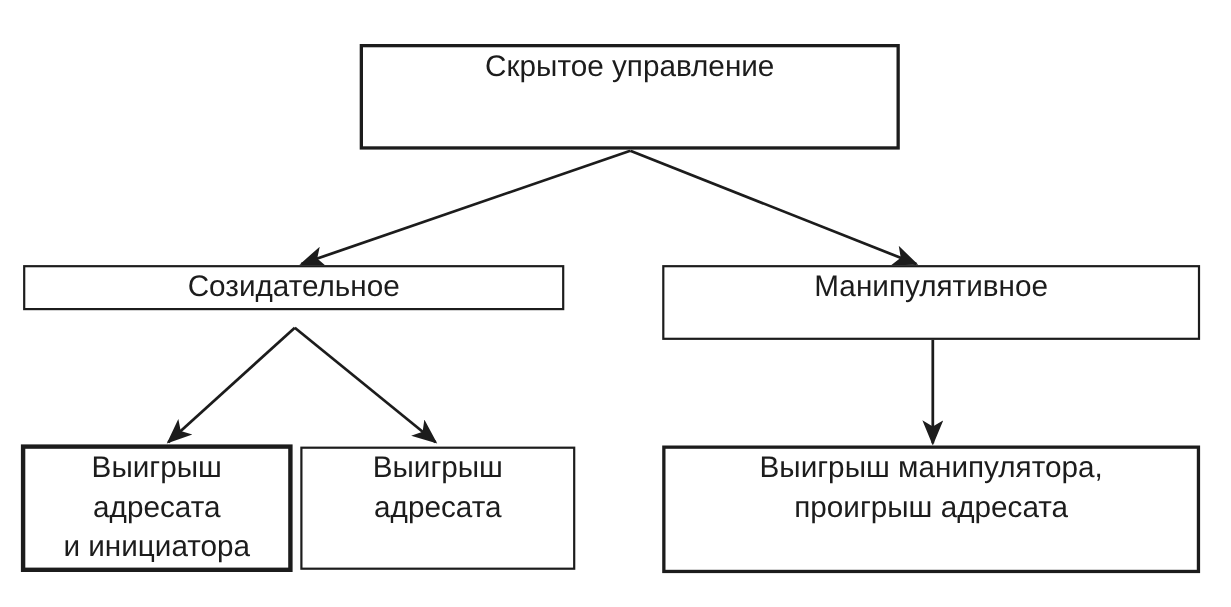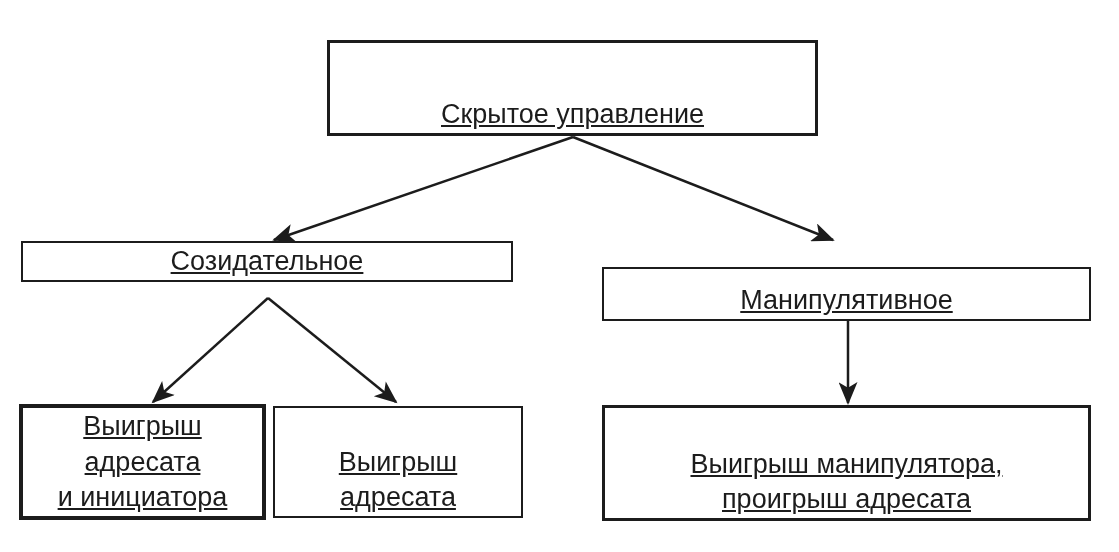--- a/index.html
+++ b/index.html
@@ -22,44 +22,42 @@
     width: 1119px;
     height: 552px;
     pointer-events: none;
   }
   .node {
     position: absolute;
     box-sizing: border-box;
     background: #ffffff;
     border: 2px solid #1c1c1c;
     display: flex;
-    align-items: flex-end;
+    align-items: flex-start;
     justify-content: center;
     text-align: center;
     color: #1c1c1c;
     font-size: 27px;
     line-height: 1.32;
     white-space: pre-line;
-    text-decoration: underline;
   }
   .node-root {
     left: 327px; top: 40px;
     width: 491px; height: 96px;
     border-width: 3px;
   }
   .node-creative {
     left: 21px; top: 241px;
     width: 492px; height: 41px;
     border-width: 2px;
   }
   .node-manipulative {
     left: 602px; top: 241px;
-    width: 489px; height: 54px;
+    width: 489px; height: 68px;
     border-width: 2px;
-    margin-top: 26px;
   }
   .node-win-addressee-initiator {
     left: 19px; top: 404px;
     width: 247px; height: 116px;
     border-width: 4px;
   }
   .node-win-addressee {
     left: 273px; top: 406px;
     width: 250px; height: 112px;
     border-width: 2px;

